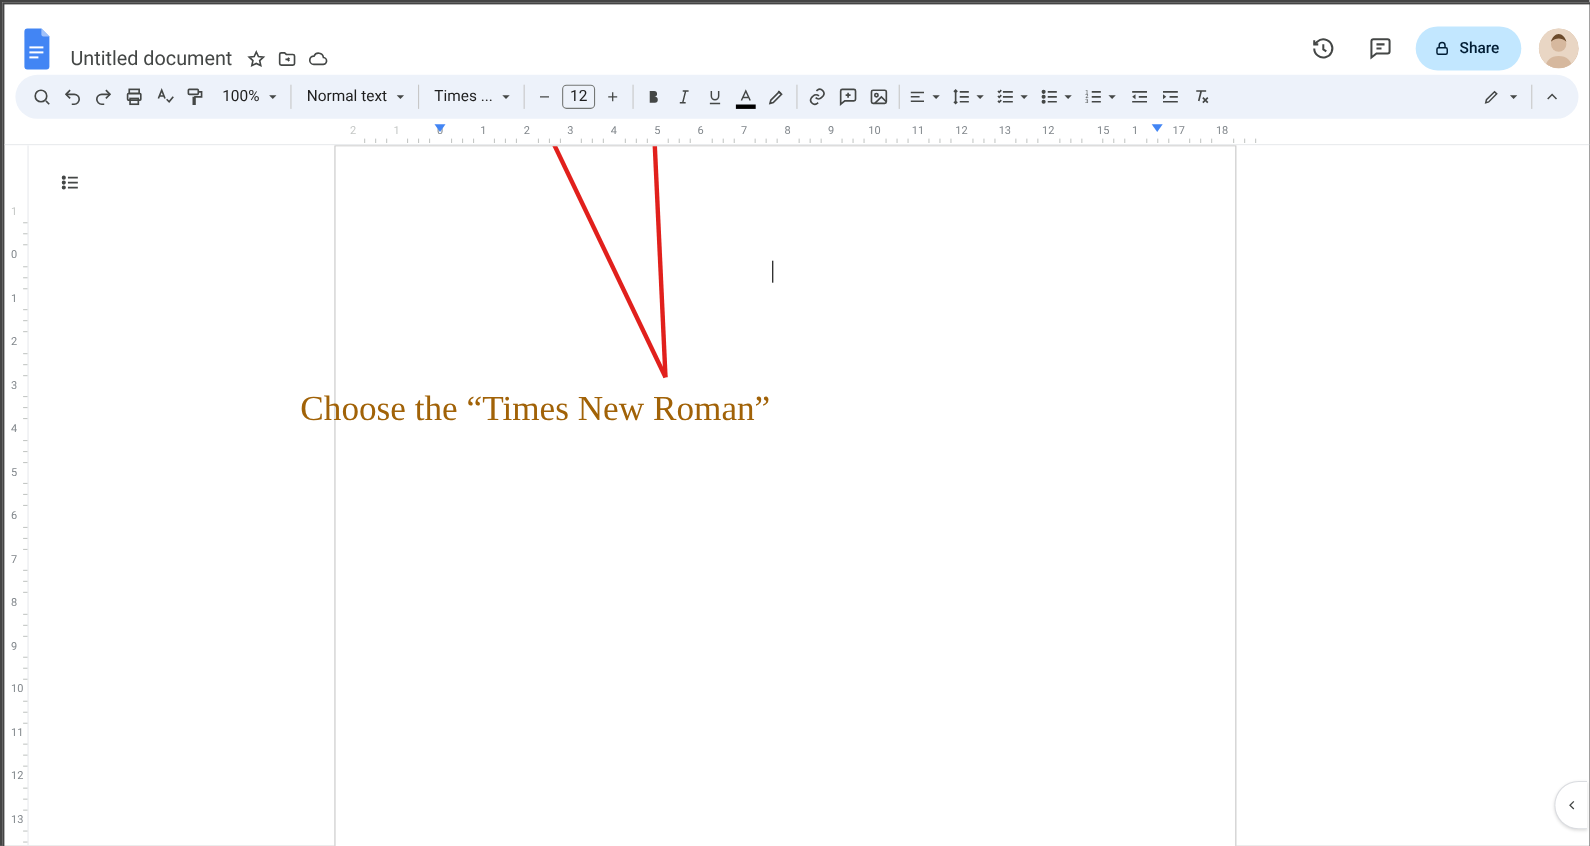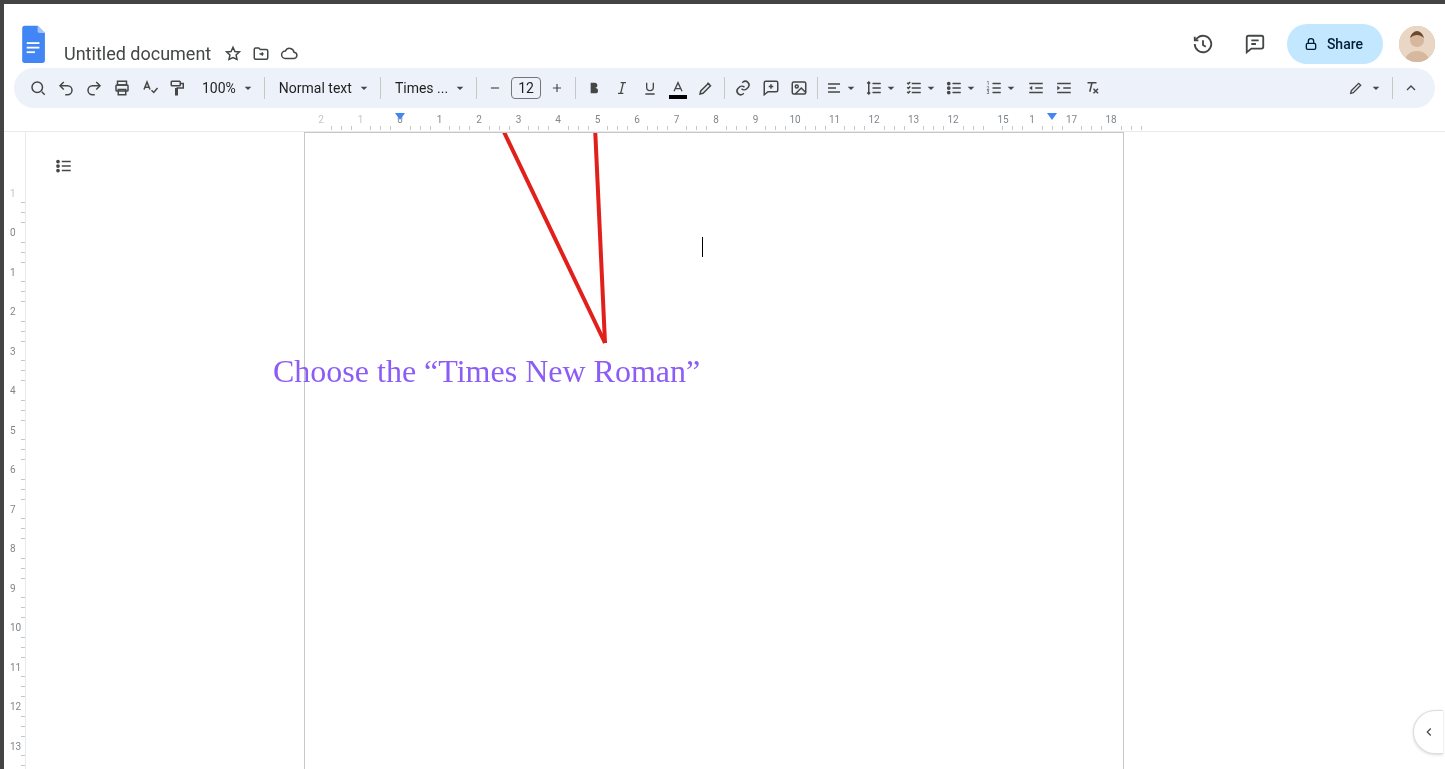--- a/index.html
+++ b/index.html
@@ -168,21 +168,21 @@
   }
 
   
   .annotation {
     position:absolute; pointer-events:none;
     left:0; top:0; width:100%; height:100%;
   }
   .anno-text {
     position:absolute;
     font-family: "Segoe Script","Comic Sans MS",cursive;
-    color:#8b5cf6; font-size:32px; line-height:1.4;
+    color:#a16207; font-size:32px; line-height:1.4;
     white-space:pre;
   }
 
   svg { display:block; }
 </style>
 </head>
 <body>
 
 <div class="header">
   <div class="docs-logo">

